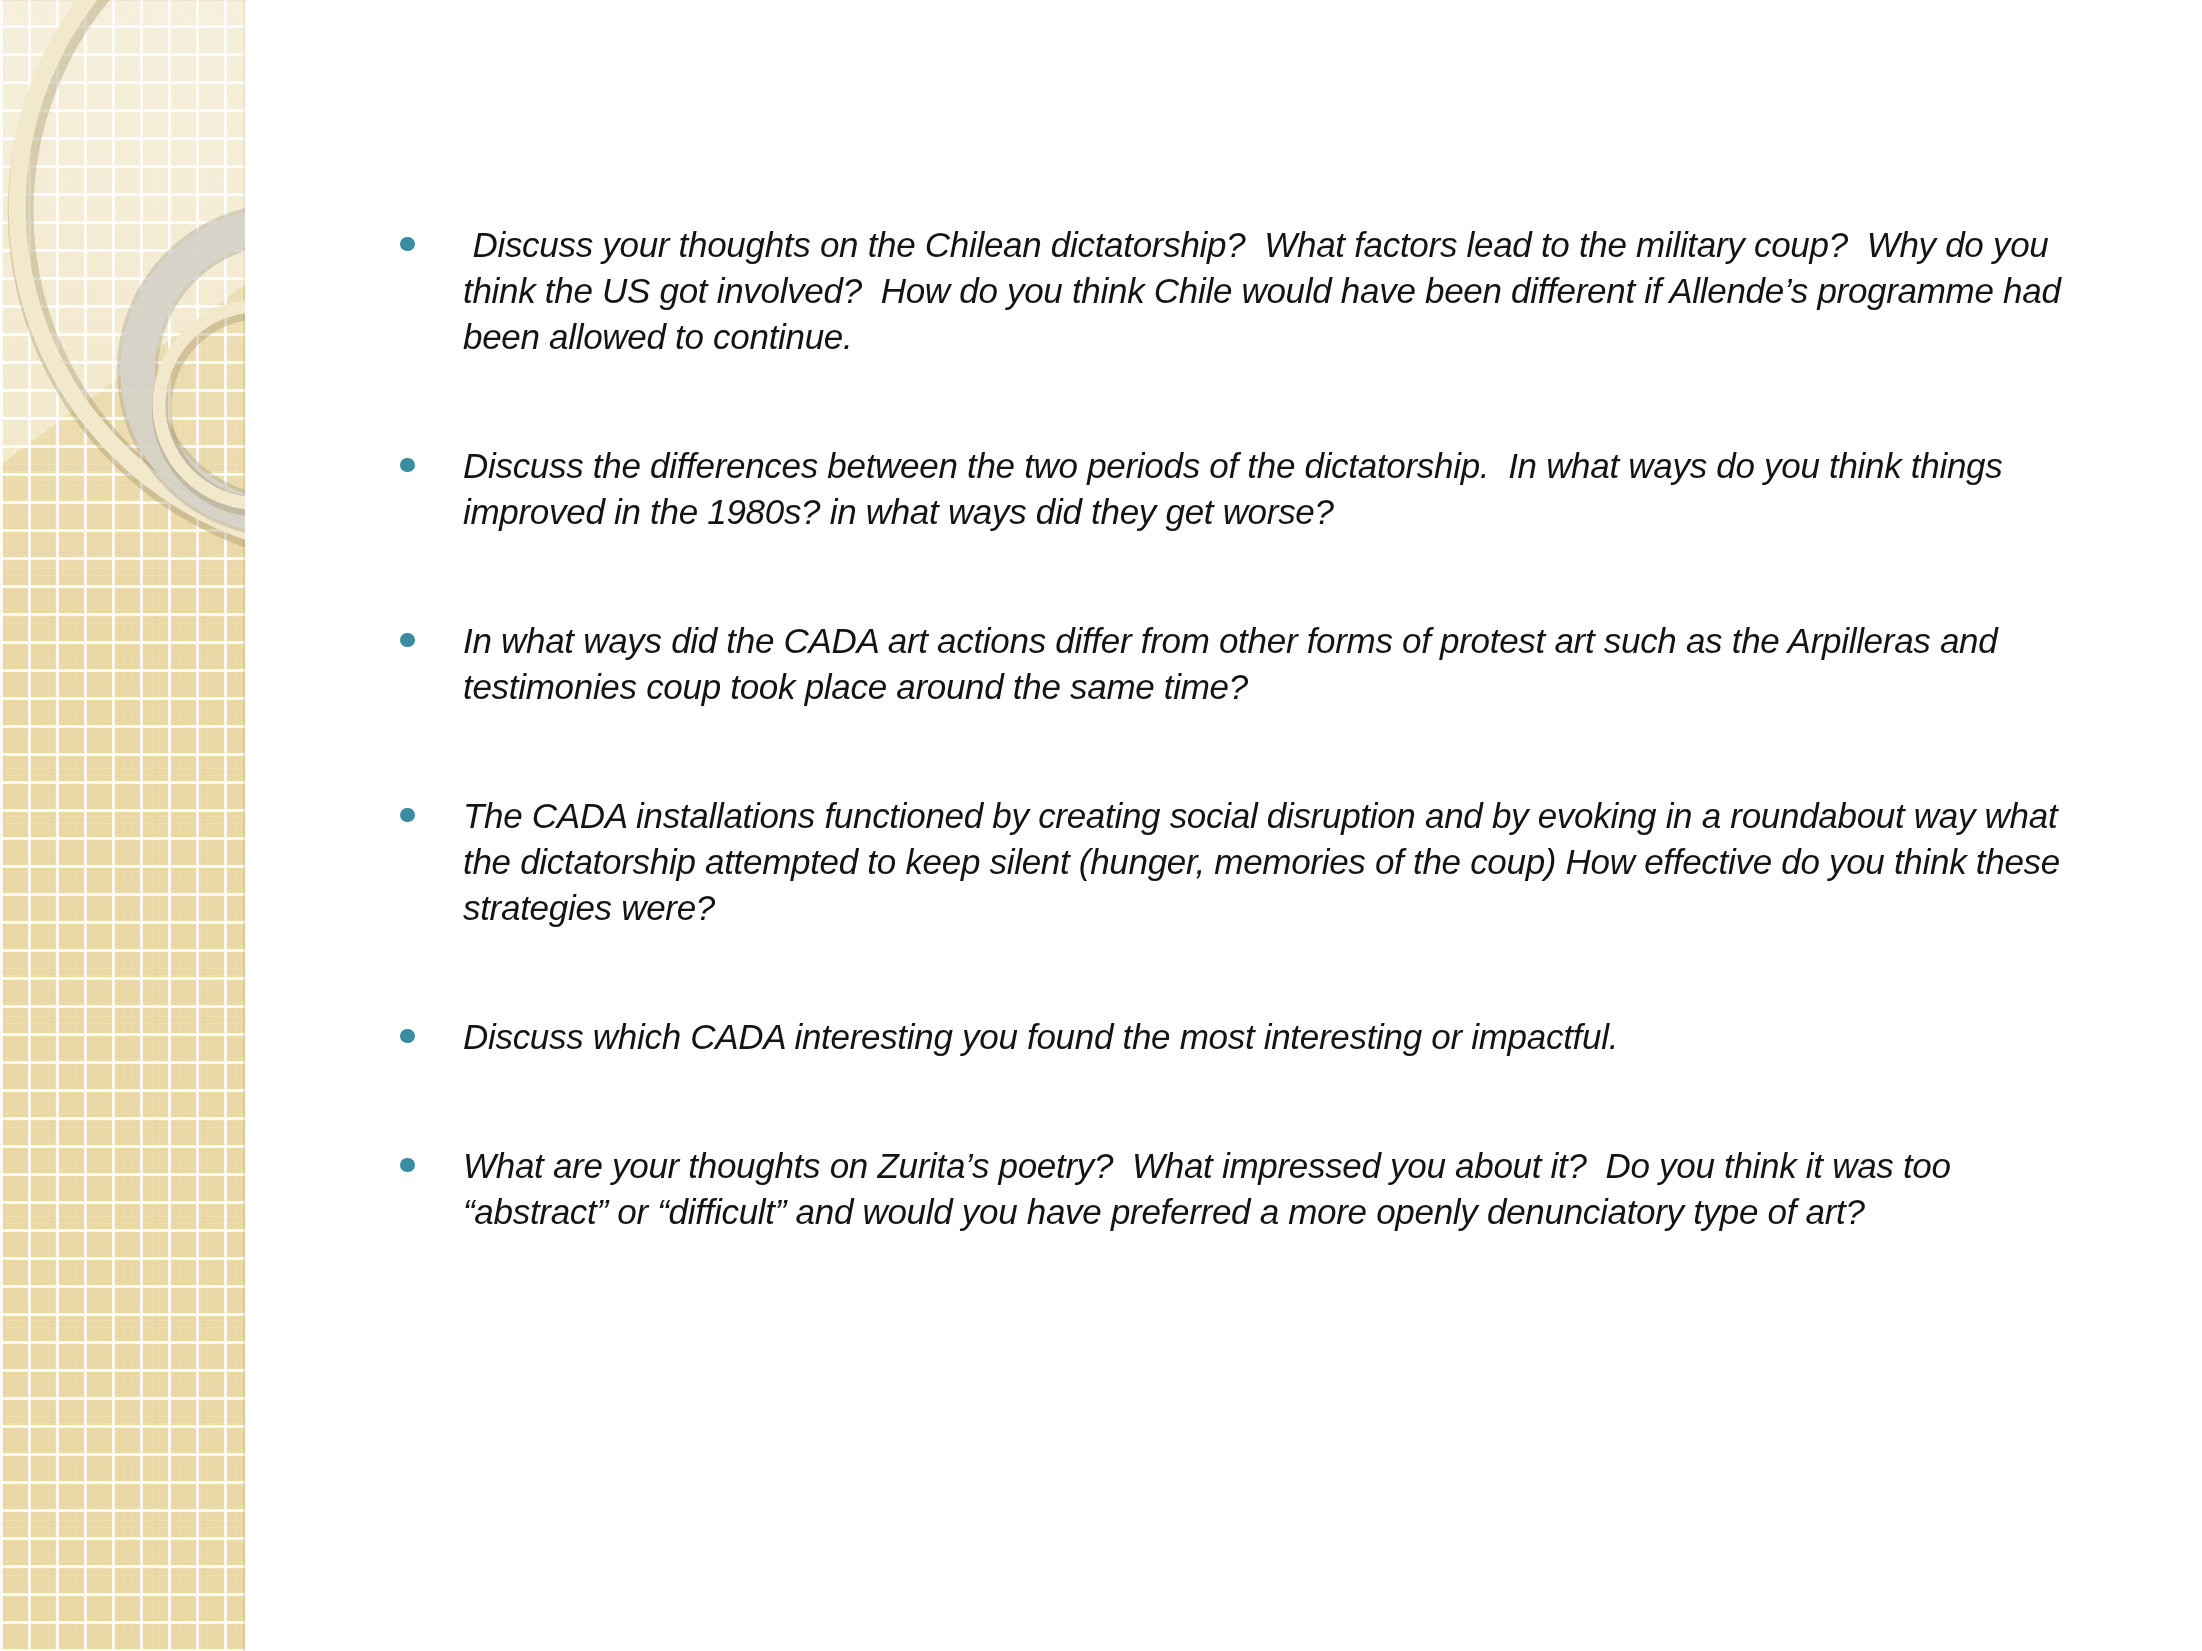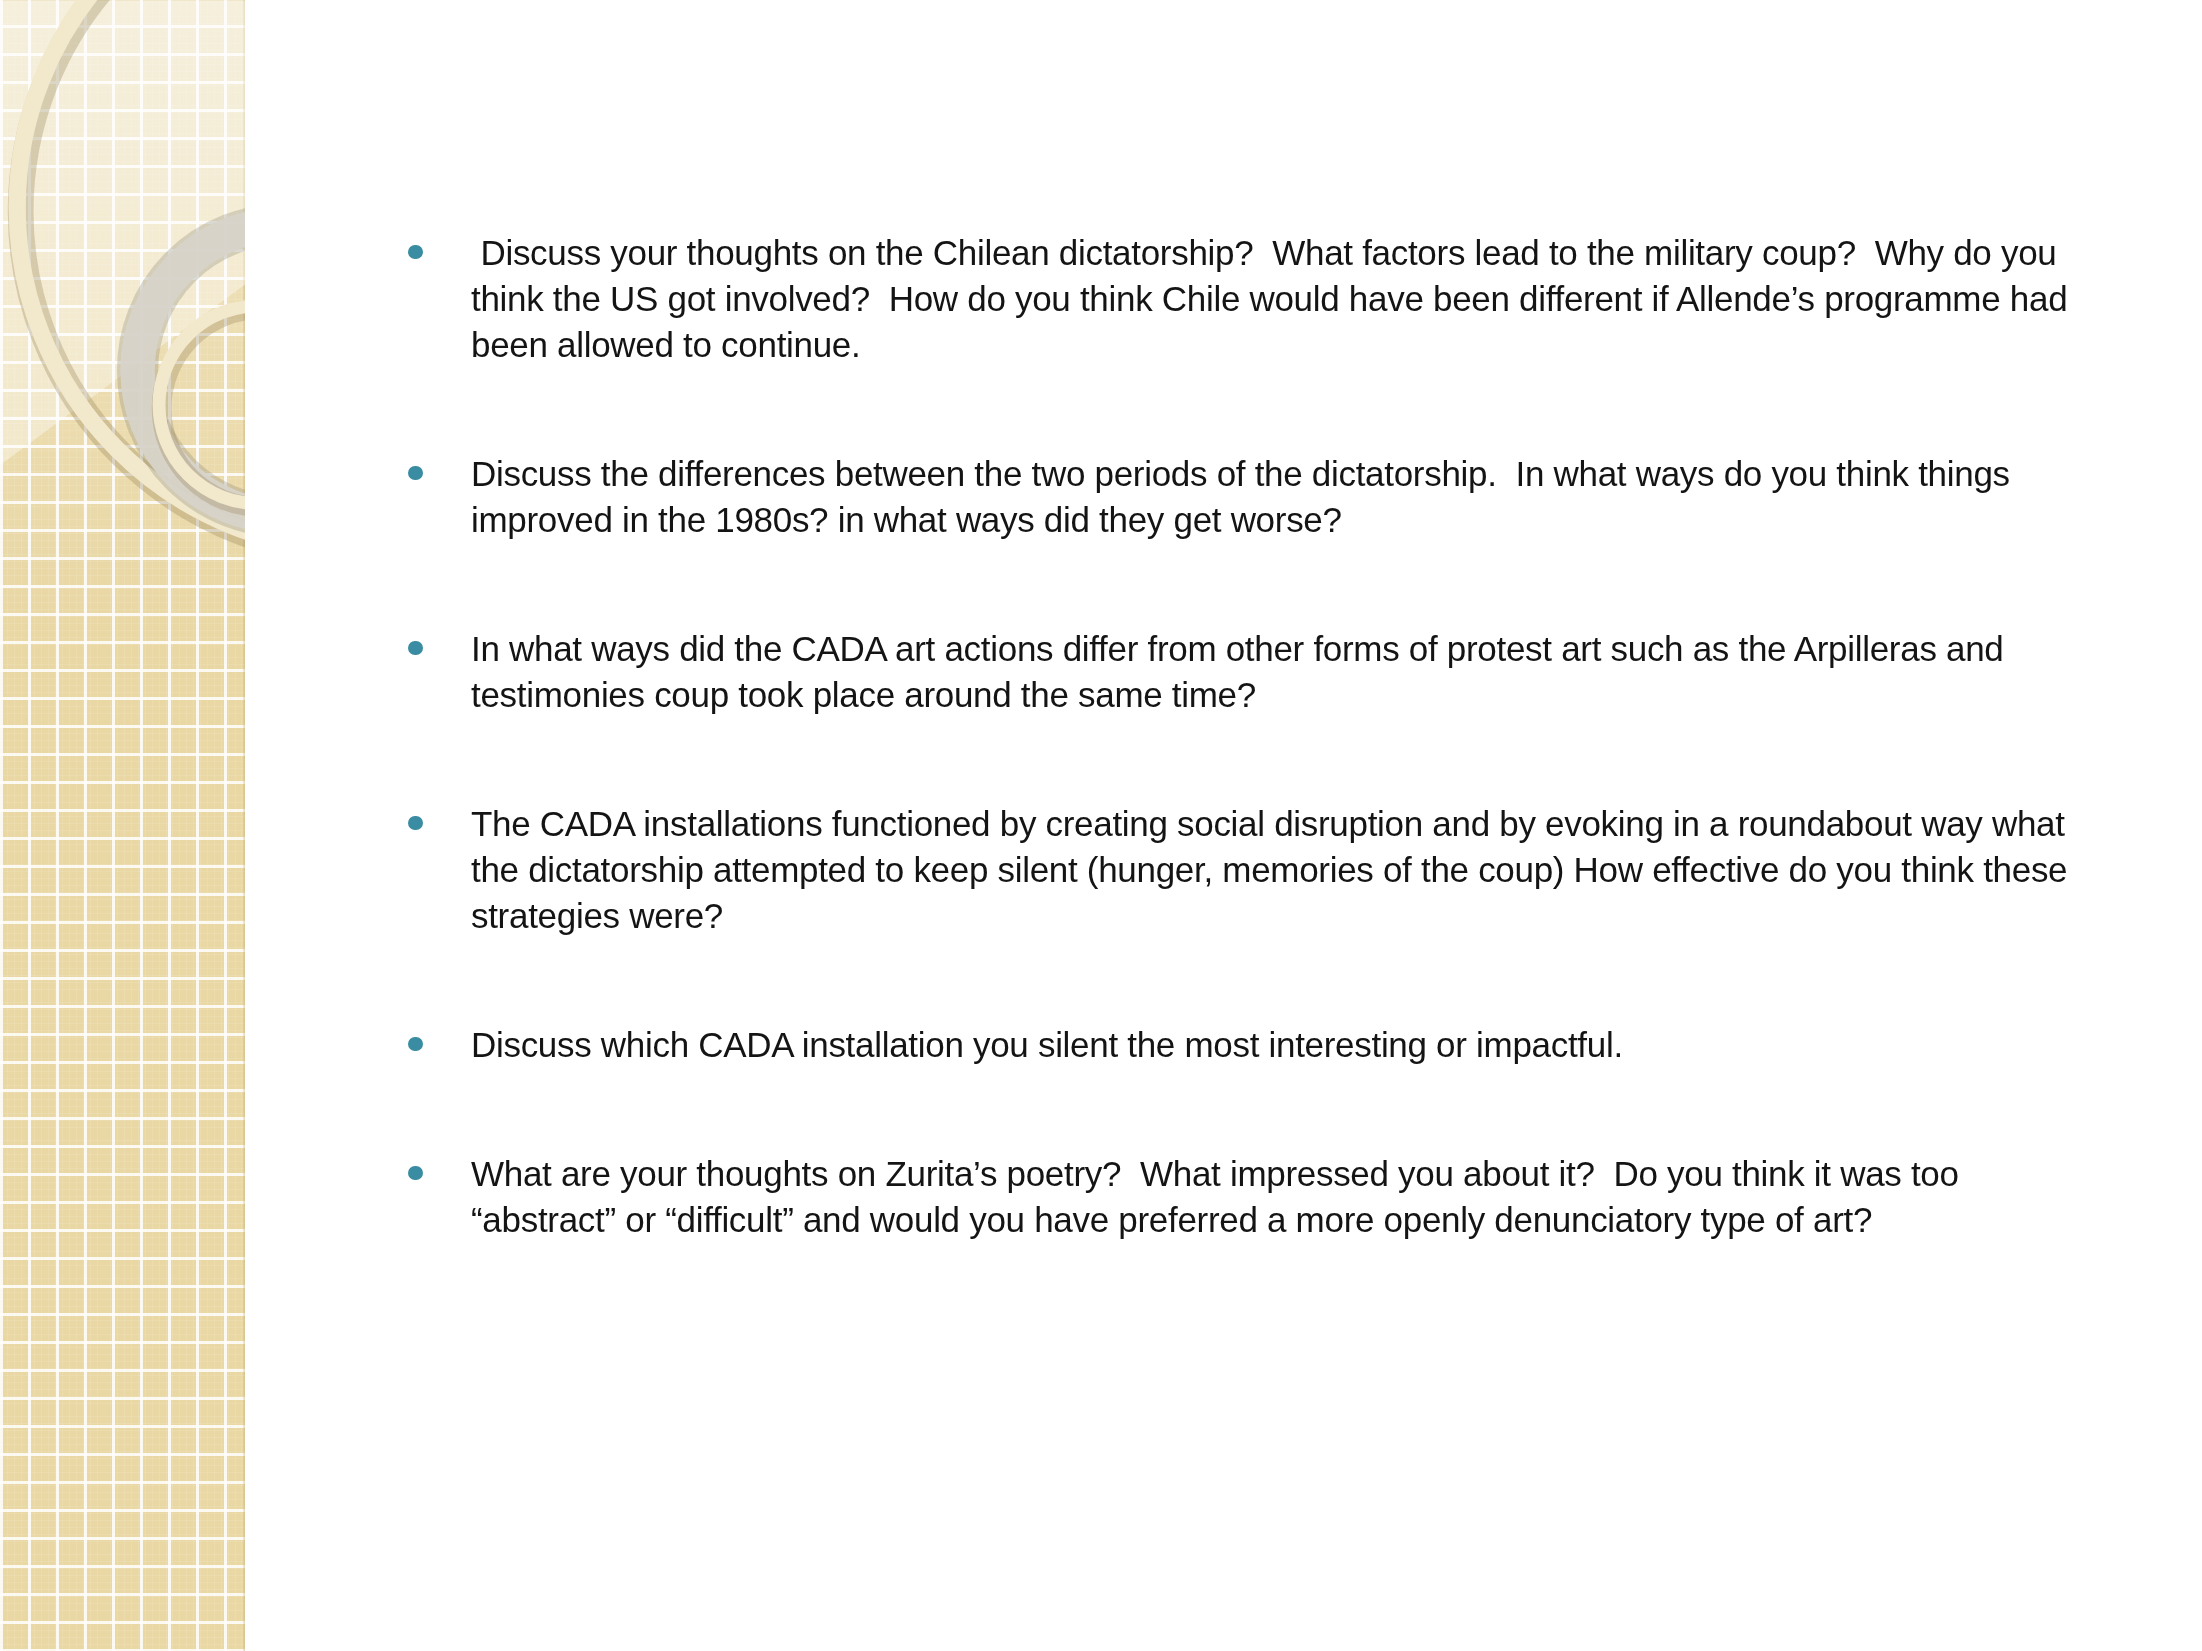--- a/index.html
+++ b/index.html
@@ -32,23 +32,24 @@
     box-shadow:inset -1.7px 0 0 rgba(190,170,110,0.35);
   }
   .sidebar svg{position:absolute;left:0;top:0;}
   
   .content{
     position:absolute;left:245px;top:0;right:0;bottom:0;
     background:#ffffff;
   }
   ul.bullets{
     list-style:none;
-    margin:12px;
+    margin:4px;
     padding:218px 0 0 151px;
     width:1678px;
+    font-style:italic;
   }
   ul.bullets li{
     position:relative;
     padding-left:63px;
     margin:0 0 83px 0;
     font-size:35px;
     line-height:46px;
     letter-spacing:-0.3px;
     color:var(--text);
   }
@@ -104,21 +105,21 @@
       <li>
         <span class="dot"></span>
         <span class="txt">In what ways did the CADA art actions differ from other forms of protest art such as the Arpilleras and  testimonies coup took place around the same time?</span>
       </li>
       <li>
         <span class="dot"></span>
         <span class="txt">The CADA installations functioned by creating social disruption and by evoking in a roundabout way what the dictatorship attempted to keep silent (hunger, memories of the coup) How effective do you think these strategies were?</span>
       </li>
       <li>
         <span class="dot"></span>
-        <span class="txt">Discuss which CADA installation you silent the most interesting or impactful.</span>
+        <span class="txt">Discuss which CADA interesting you found the most interesting or impactful.</span>
       </li>
       <li>
         <span class="dot"></span>
         <span class="txt">What are your thoughts on Zurita’s poetry?  What impressed you about it?  Do you think it was too “abstract” or “difficult” and would you have preferred a more openly denunciatory type of art?</span>
       </li>
     </ul>
   </div>
 
 </div>
 

